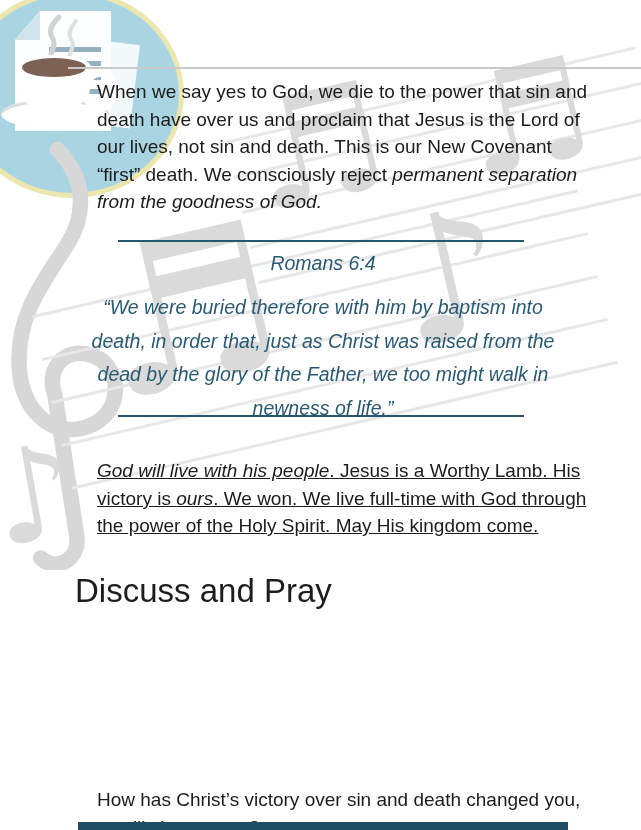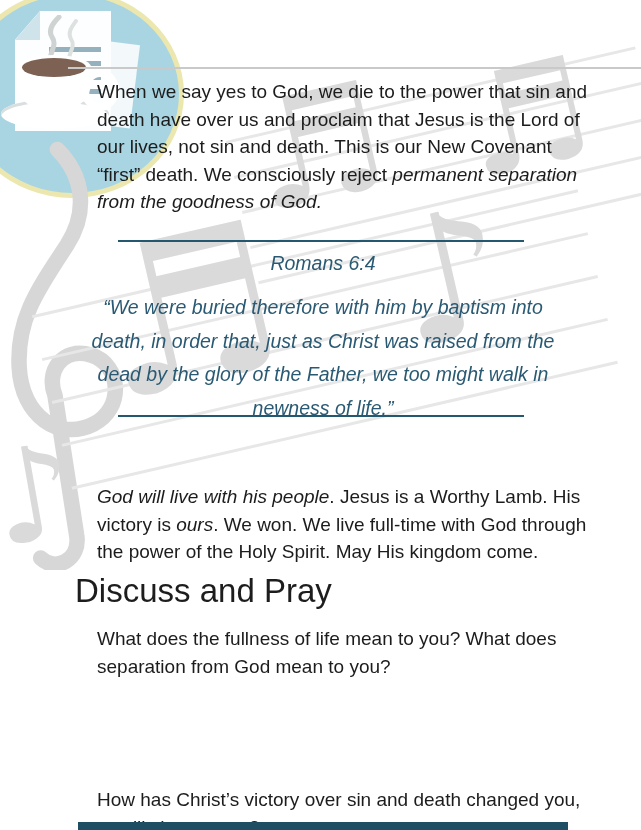--- a/index.html
+++ b/index.html
@@ -119,23 +119,22 @@
 
   <div class="col body-text" style="top:78px;">
     <span>When we say yes to God, we die to the power that sin and death have over us and proclaim that Jesus is the Lord of our lives, not sin and death. This is our New Covenant “first” death. We consciously reject </span><span class="ital">permanent separation from the goodness of God.</span>
   </div>
 
   <div class="scripture-rule" style="top:240px;"></div>
   <div class="col scripture scripture-ref" style="top:252px;">Romans 6:4</div>
   <div class="col scripture scripture-quote" style="top:291px;">“We were buried therefore with him by baptism into death, in order that, just as Christ was raised from the dead by the glory of the Father, we too might walk in newness of life.”</div>
   <div class="scripture-rule" style="top:415px;"></div>
 
-  <div class="col body-text" style="top:483px;">
+  <div class="col body-text" style="top:457px;text-decoration:underline;">
     <span class="ital">God will live with his people</span><span>. Jesus is a Worthy Lamb. His victory is </span><span class="ital">ours</span><span>. We won. We live full-time with God through the power of the Holy Spirit. May His kingdom come.</span>
   </div>
 
   <div class="col discuss" style="top:572px;">Discuss and Pray</div>
-  <div class="col body-text" style="top:625px;">What does the fullness of life mean to you? What does separation from God mean to you?</div>
   <div class="col body-text" style="top:786px;">How has Christ’s victory over sin and death changed you, or will change you?</div>
 
   <div class="footer-bar"></div>
 
 </div>
 
 </body></html>

